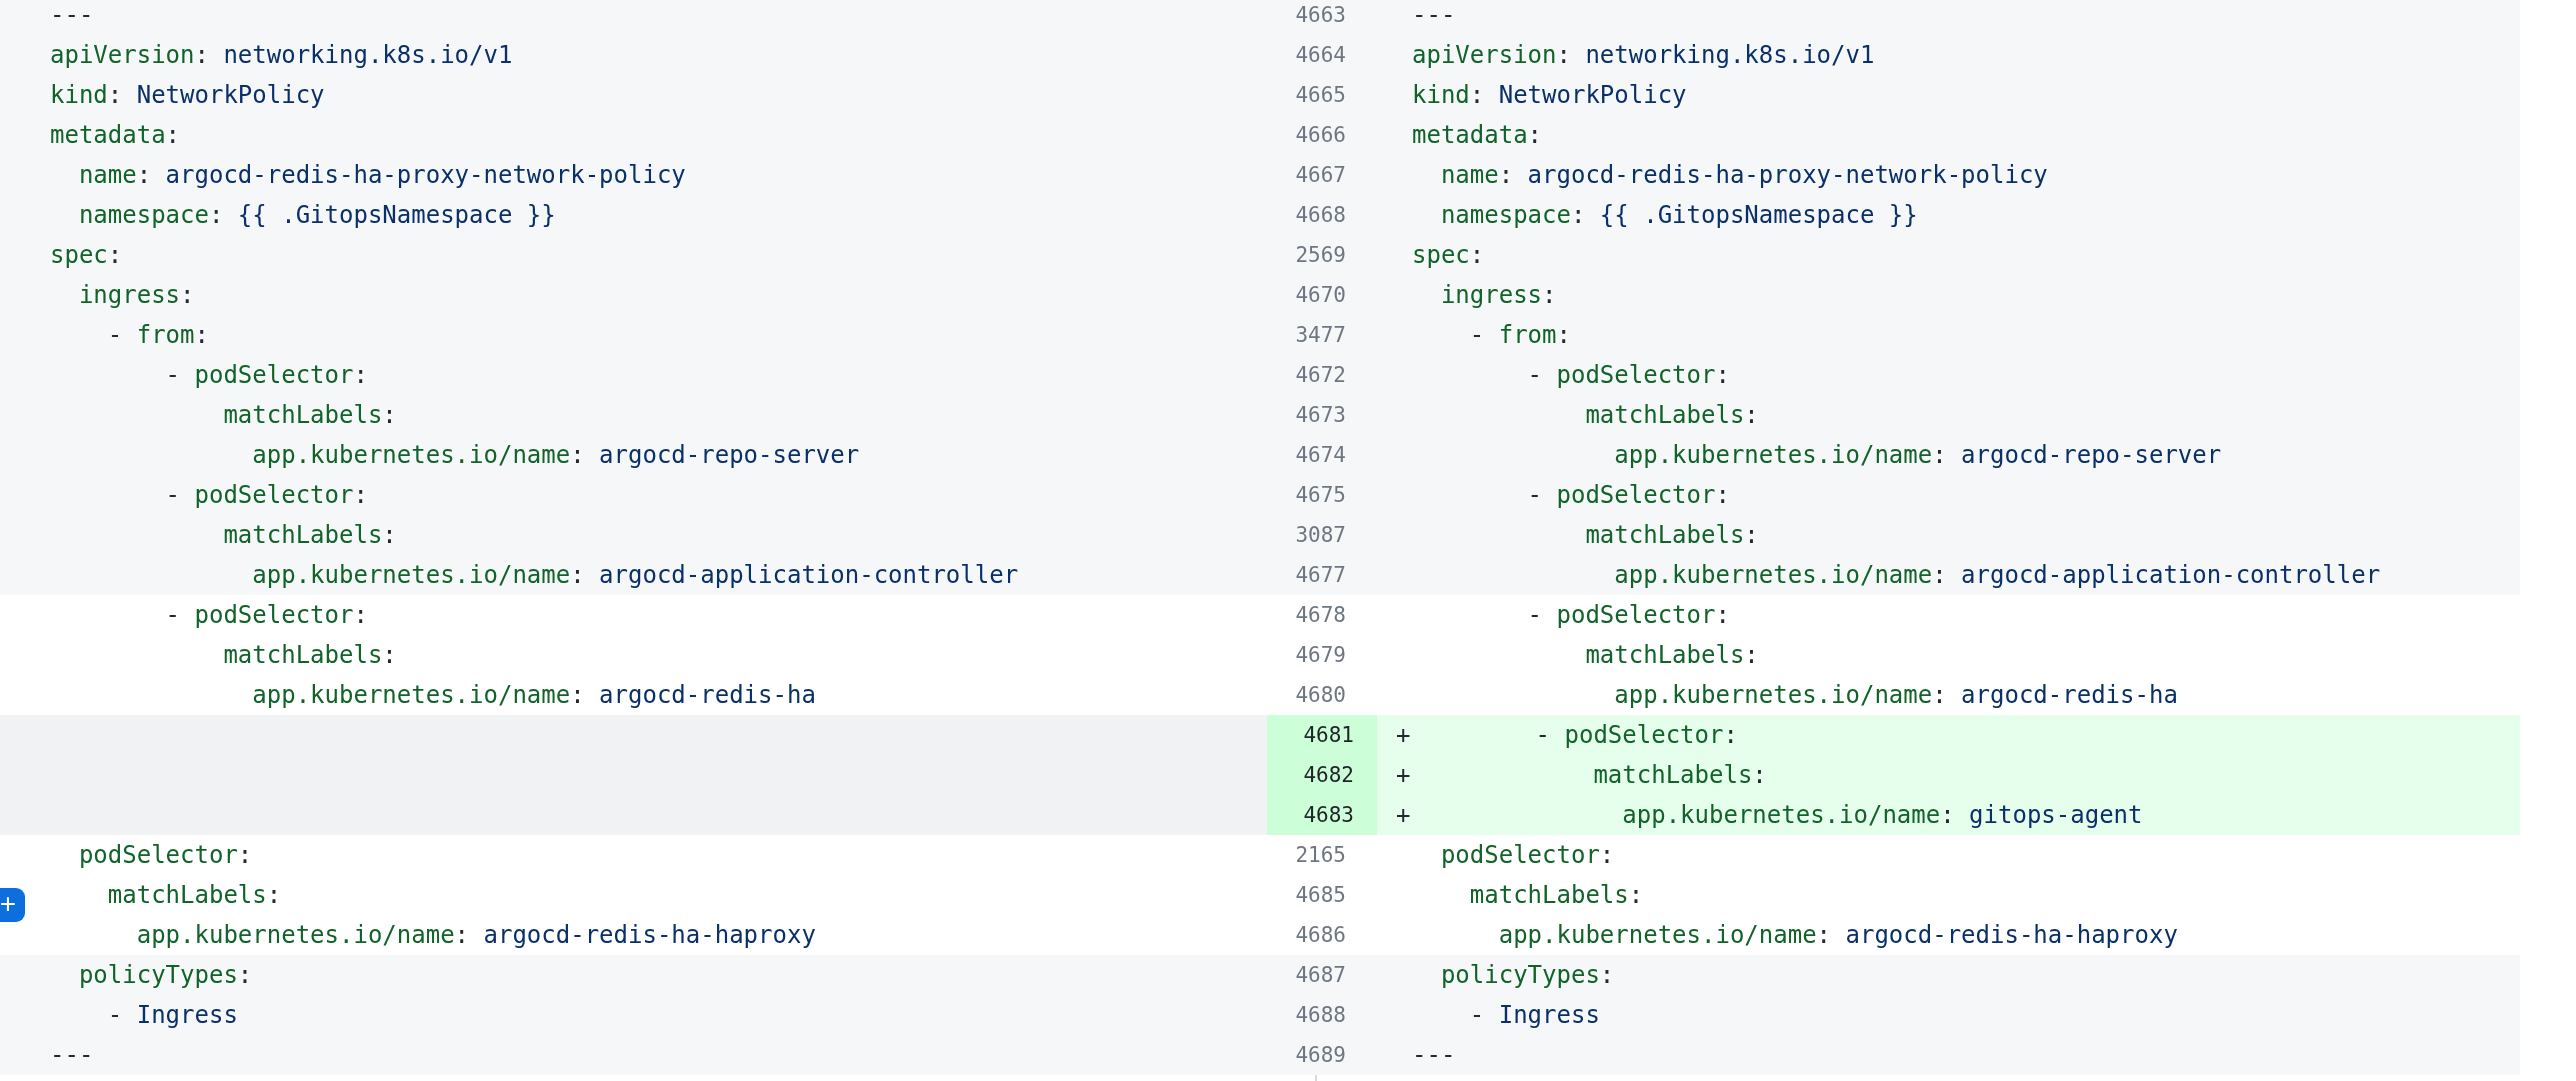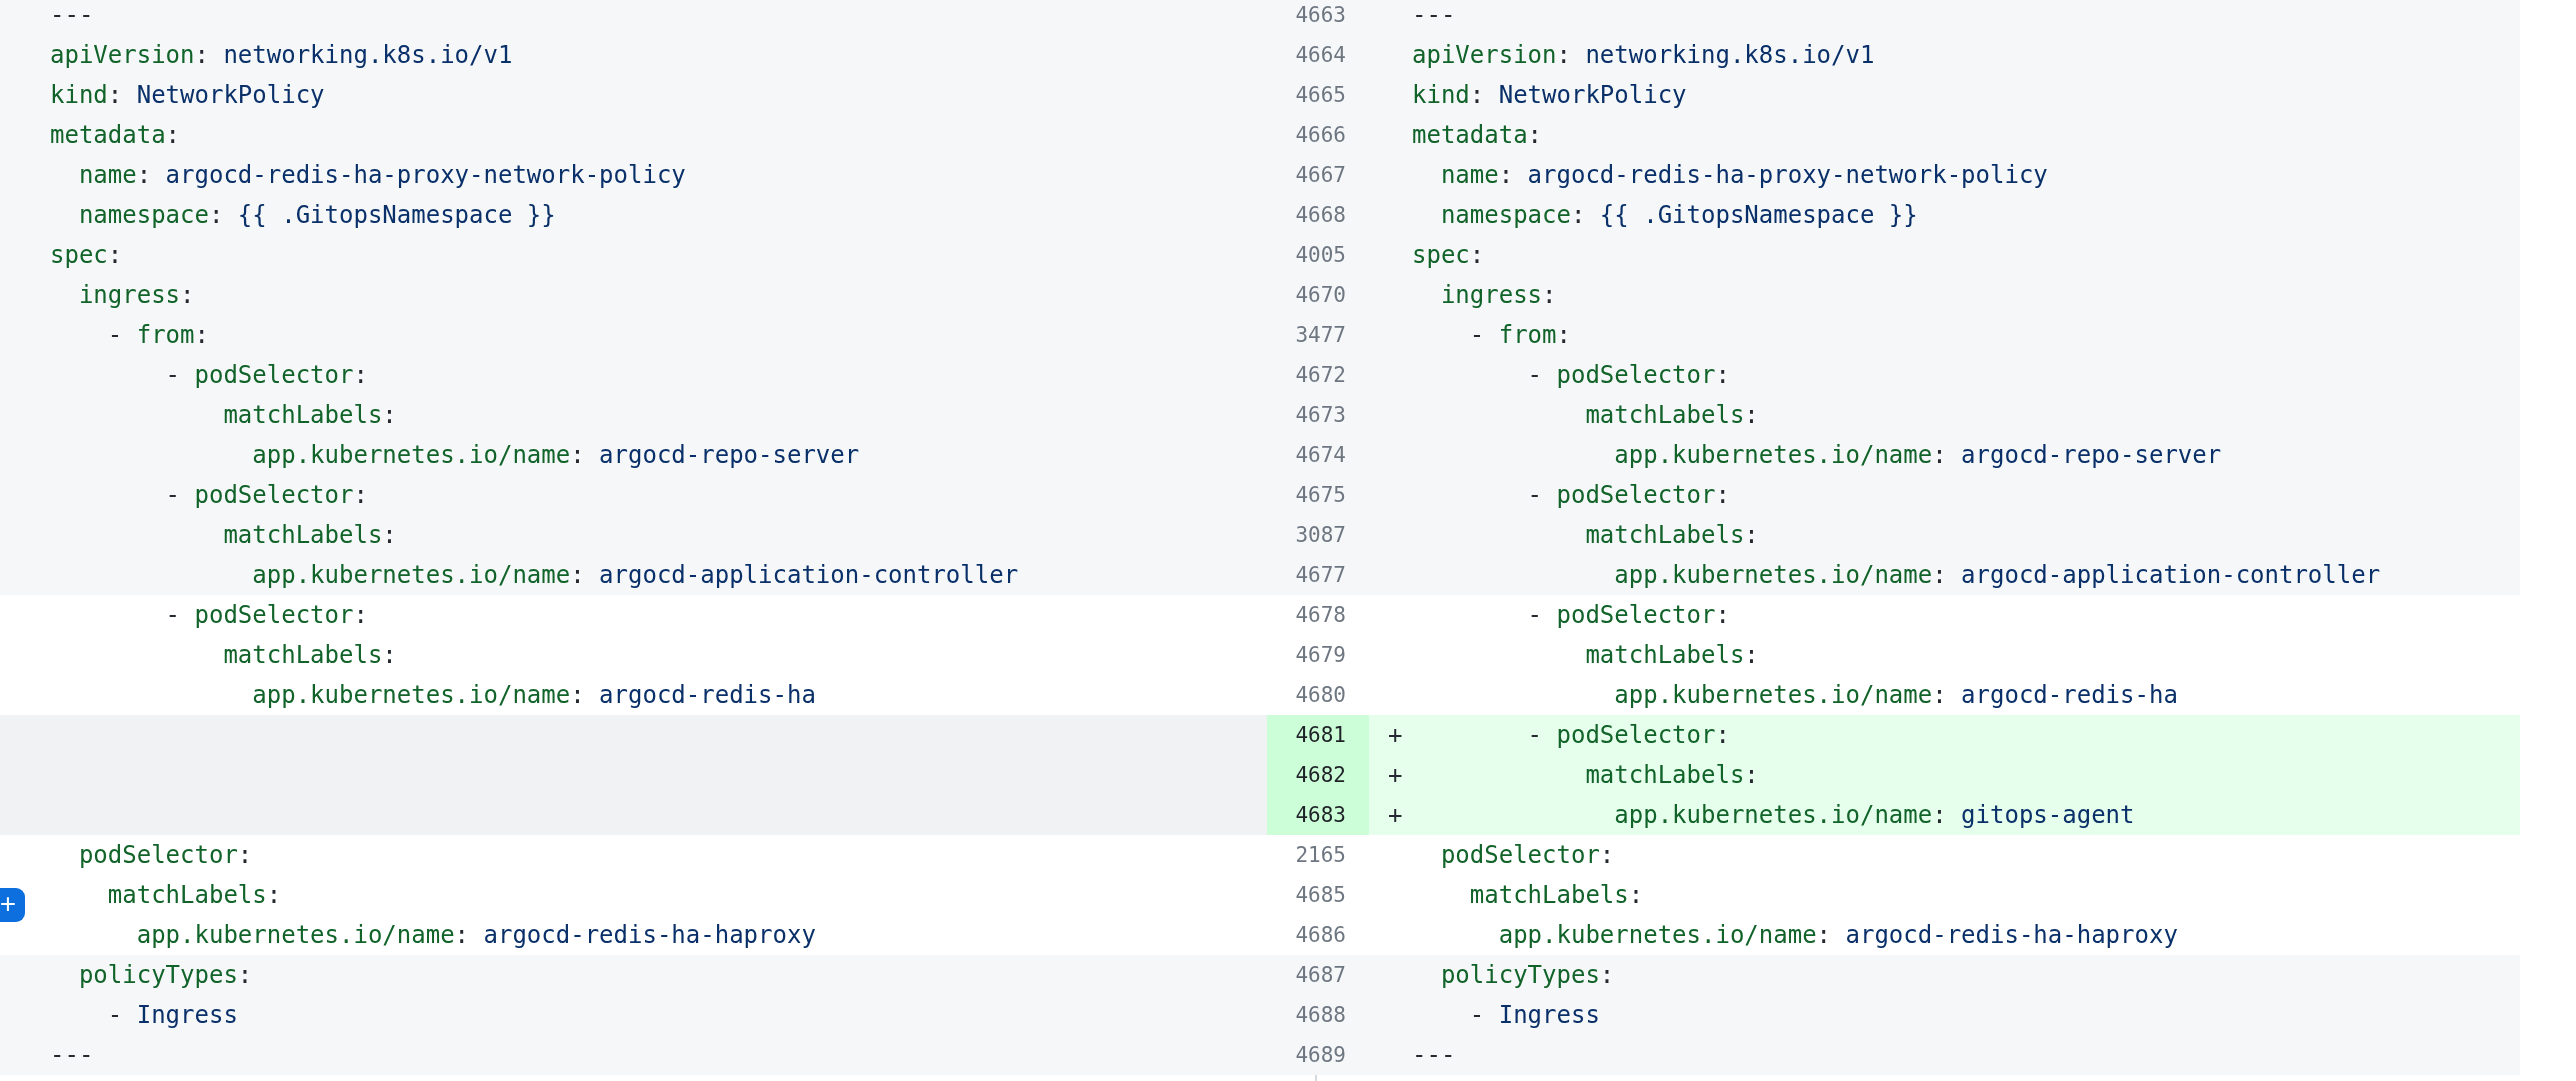--- a/index.html
+++ b/index.html
@@ -39,21 +39,21 @@
     flex:1;position:relative;padding-left:43px;
     display:flex;align-items:center;overflow:hidden;
   }
   .pane-left .code{padding-left:50px;}
   .marker{position:absolute;left:19px;top:50%;transform:translateY(-50%);color:var(--c-plain);font-size:24px;}
   
   .row.dim .code,.row.dim .gut{background:var(--c-bg-dim);}
   .row.ctx .code,.row.ctx .gut{background:var(--c-bg-ctx);}
   .row.empty .code{background:var(--c-bg-empty);}
   .row.add .code{background:var(--c-bg-add-code);}
-  .row.add .gut{background:var(--c-bg-add-gut);color:var(--c-linenum-added);}
+  .row.add .gut{background:var(--c-bg-add-gut);color:var(--c-linenum-added);padding-left:8px;}
   
   .k{color:var(--c-key);}
   .v{color:var(--c-value);}
   .p{color:var(--c-plain);}
   .add-comment{
     position:absolute;left:-9px;top:888px;width:34px;height:34px;
     border:none;border-radius:9px;background:var(--c-add-btn);
     color:var(--c-add-btn-icon);
     display:flex;align-items:center;justify-content:center;
     font-family:"Liberation Sans",sans-serif;font-size:28px;font-weight:400;line-height:1;
@@ -97,21 +97,21 @@
   </div>
   <div class="divider"></div>
   <div class="pane pane-right">
     <div class="rows" id="right-rows">
         <div class="row dim"><div class="gut">4663</div><div class="code"><span class="p">---</span></div></div>
         <div class="row dim"><div class="gut">4664</div><div class="code"><span class="k">apiVersion</span><span class="p">:</span><span class="v"> networking.k8s.io/v1</span></div></div>
         <div class="row dim"><div class="gut">4665</div><div class="code"><span class="k">kind</span><span class="p">:</span><span class="v"> NetworkPolicy</span></div></div>
         <div class="row dim"><div class="gut">4666</div><div class="code"><span class="k">metadata</span><span class="p">:</span></div></div>
         <div class="row dim"><div class="gut">4667</div><div class="code"><span class="p">  </span><span class="k">name</span><span class="p">:</span><span class="v"> argocd-redis-ha-proxy-network-policy</span></div></div>
         <div class="row dim"><div class="gut">4668</div><div class="code"><span class="p">  </span><span class="k">namespace</span><span class="p">:</span><span class="v"> {{ .GitopsNamespace }}</span></div></div>
-        <div class="row dim"><div class="gut">4005</div><div class="code"><span class="k">spec</span><span class="p">:</span></div></div>
+        <div class="row dim"><div class="gut">2569</div><div class="code"><span class="k">spec</span><span class="p">:</span></div></div>
         <div class="row dim"><div class="gut">4670</div><div class="code"><span class="p">  </span><span class="k">ingress</span><span class="p">:</span></div></div>
         <div class="row dim"><div class="gut">3477</div><div class="code"><span class="p">    - </span><span class="k">from</span><span class="p">:</span></div></div>
         <div class="row dim"><div class="gut">4672</div><div class="code"><span class="p">        - </span><span class="k">podSelector</span><span class="p">:</span></div></div>
         <div class="row dim"><div class="gut">4673</div><div class="code"><span class="p">            </span><span class="k">matchLabels</span><span class="p">:</span></div></div>
         <div class="row dim"><div class="gut">4674</div><div class="code"><span class="p">              </span><span class="k">app.kubernetes.io/name</span><span class="p">:</span><span class="v"> argocd-repo-server</span></div></div>
         <div class="row dim"><div class="gut">4675</div><div class="code"><span class="p">        - </span><span class="k">podSelector</span><span class="p">:</span></div></div>
         <div class="row dim"><div class="gut">3087</div><div class="code"><span class="p">            </span><span class="k">matchLabels</span><span class="p">:</span></div></div>
         <div class="row dim"><div class="gut">4677</div><div class="code"><span class="p">              </span><span class="k">app.kubernetes.io/name</span><span class="p">:</span><span class="v"> argocd-application-controller</span></div></div>
         <div class="row ctx"><div class="gut">4678</div><div class="code"><span class="p">        - </span><span class="k">podSelector</span><span class="p">:</span></div></div>
         <div class="row ctx"><div class="gut">4679</div><div class="code"><span class="p">            </span><span class="k">matchLabels</span><span class="p">:</span></div></div>

